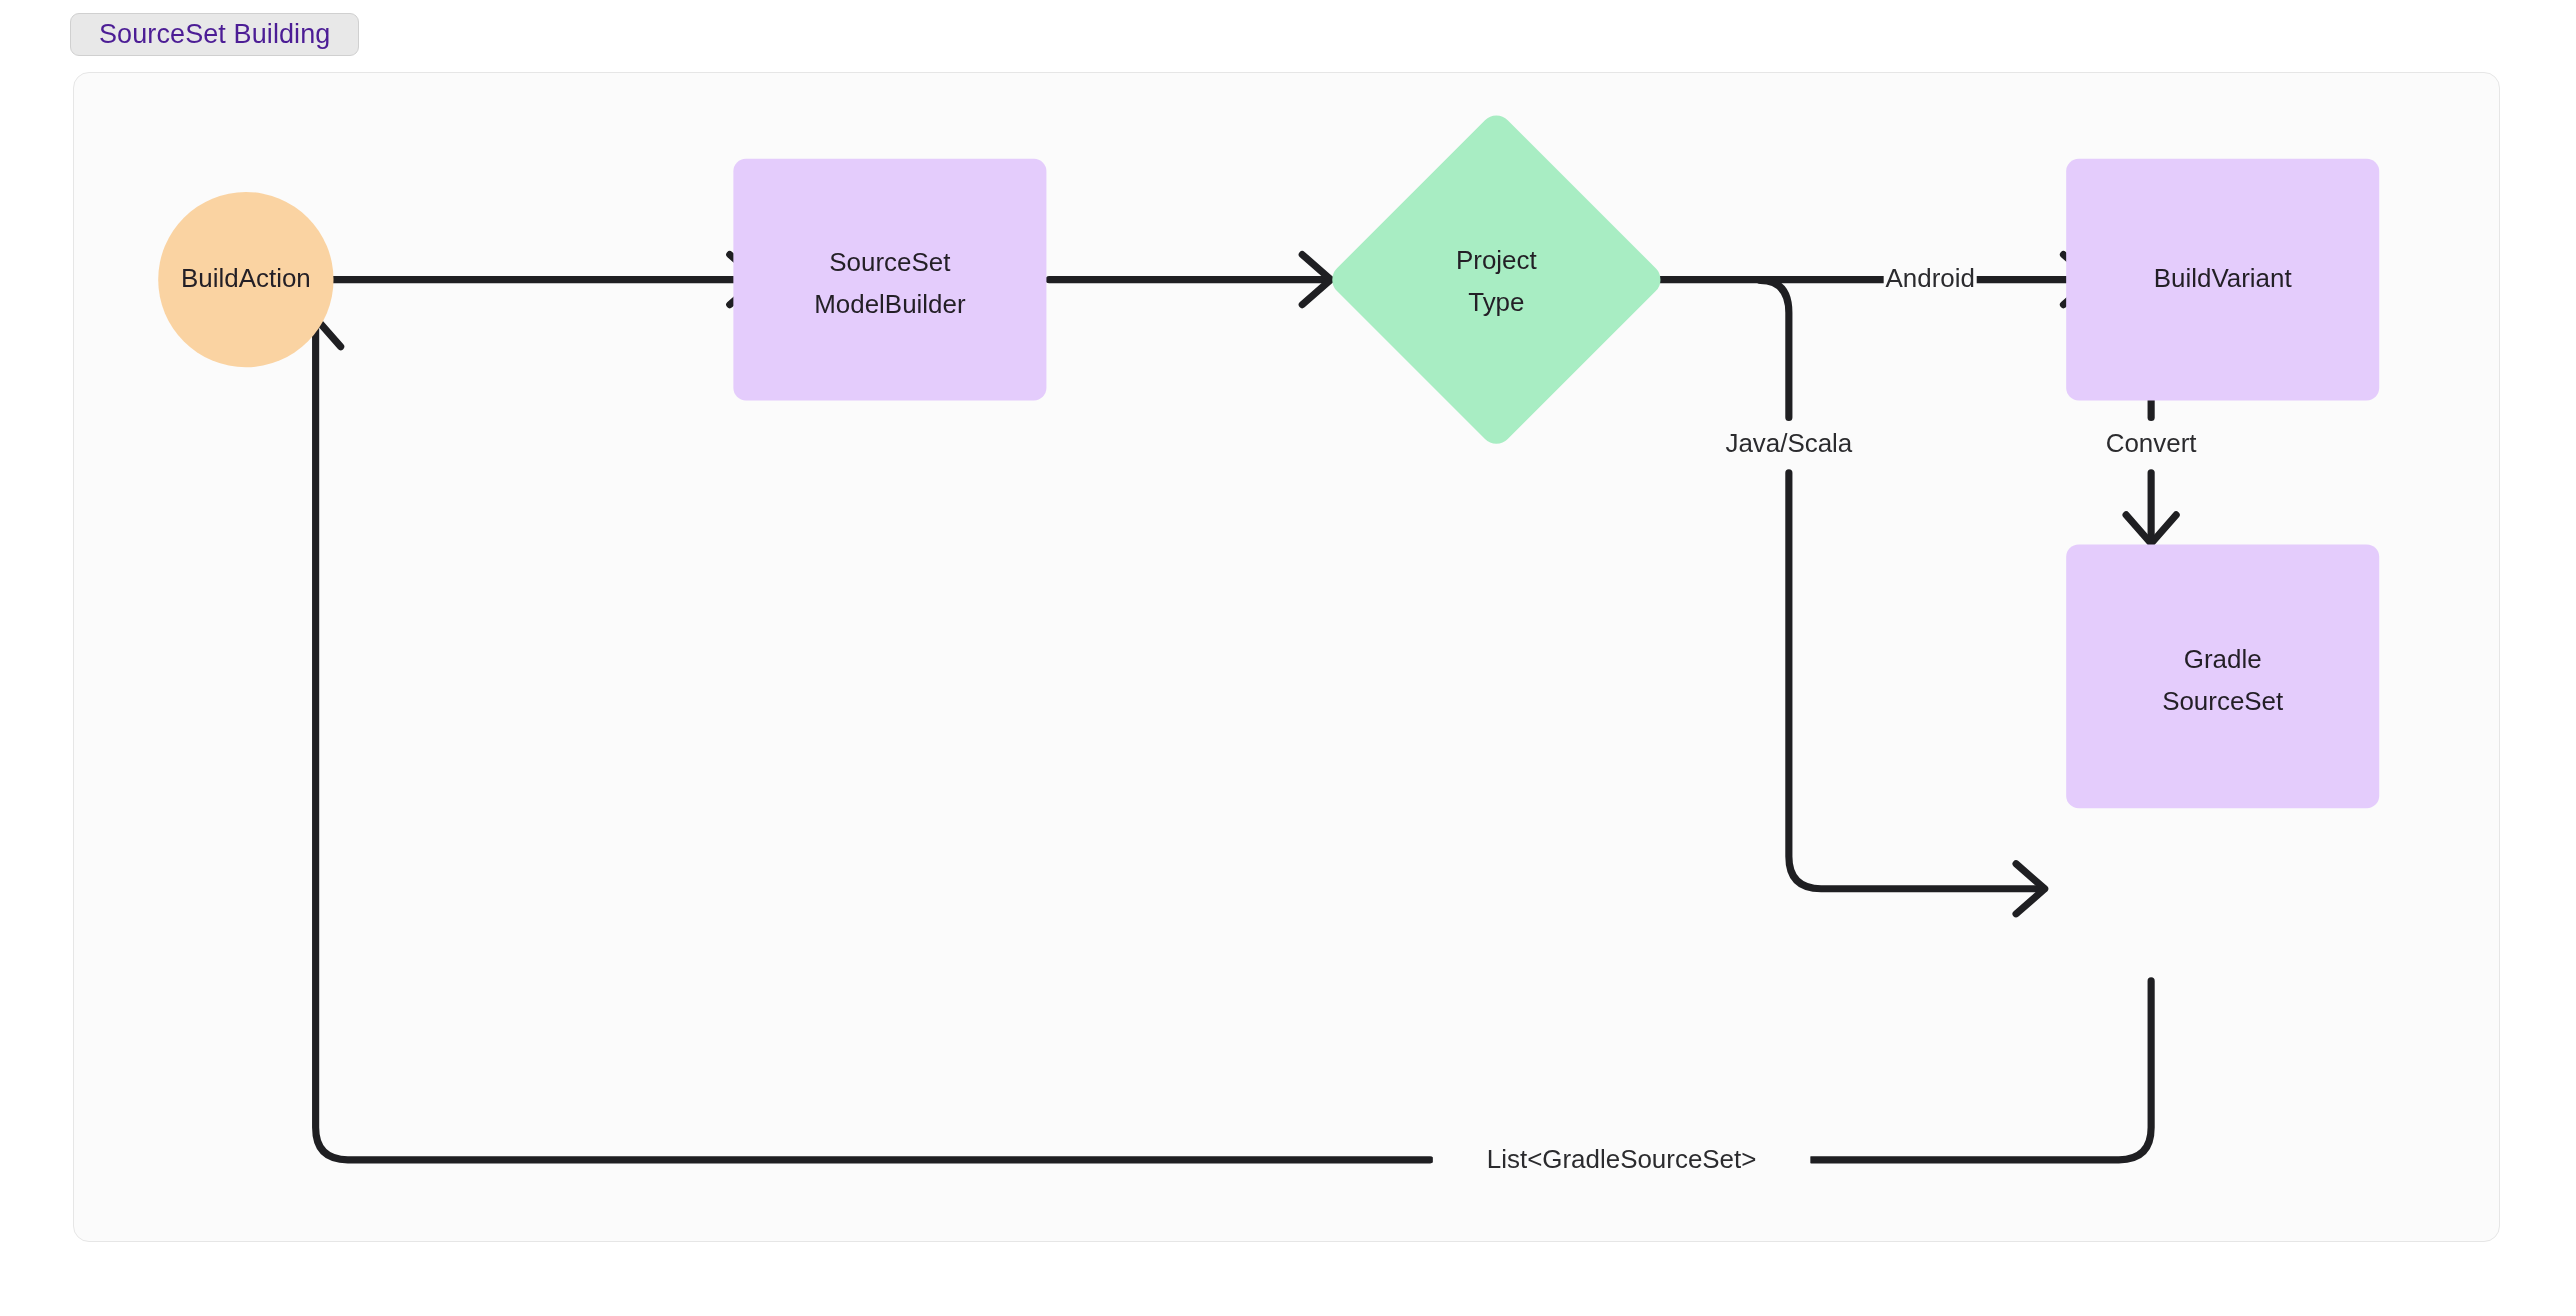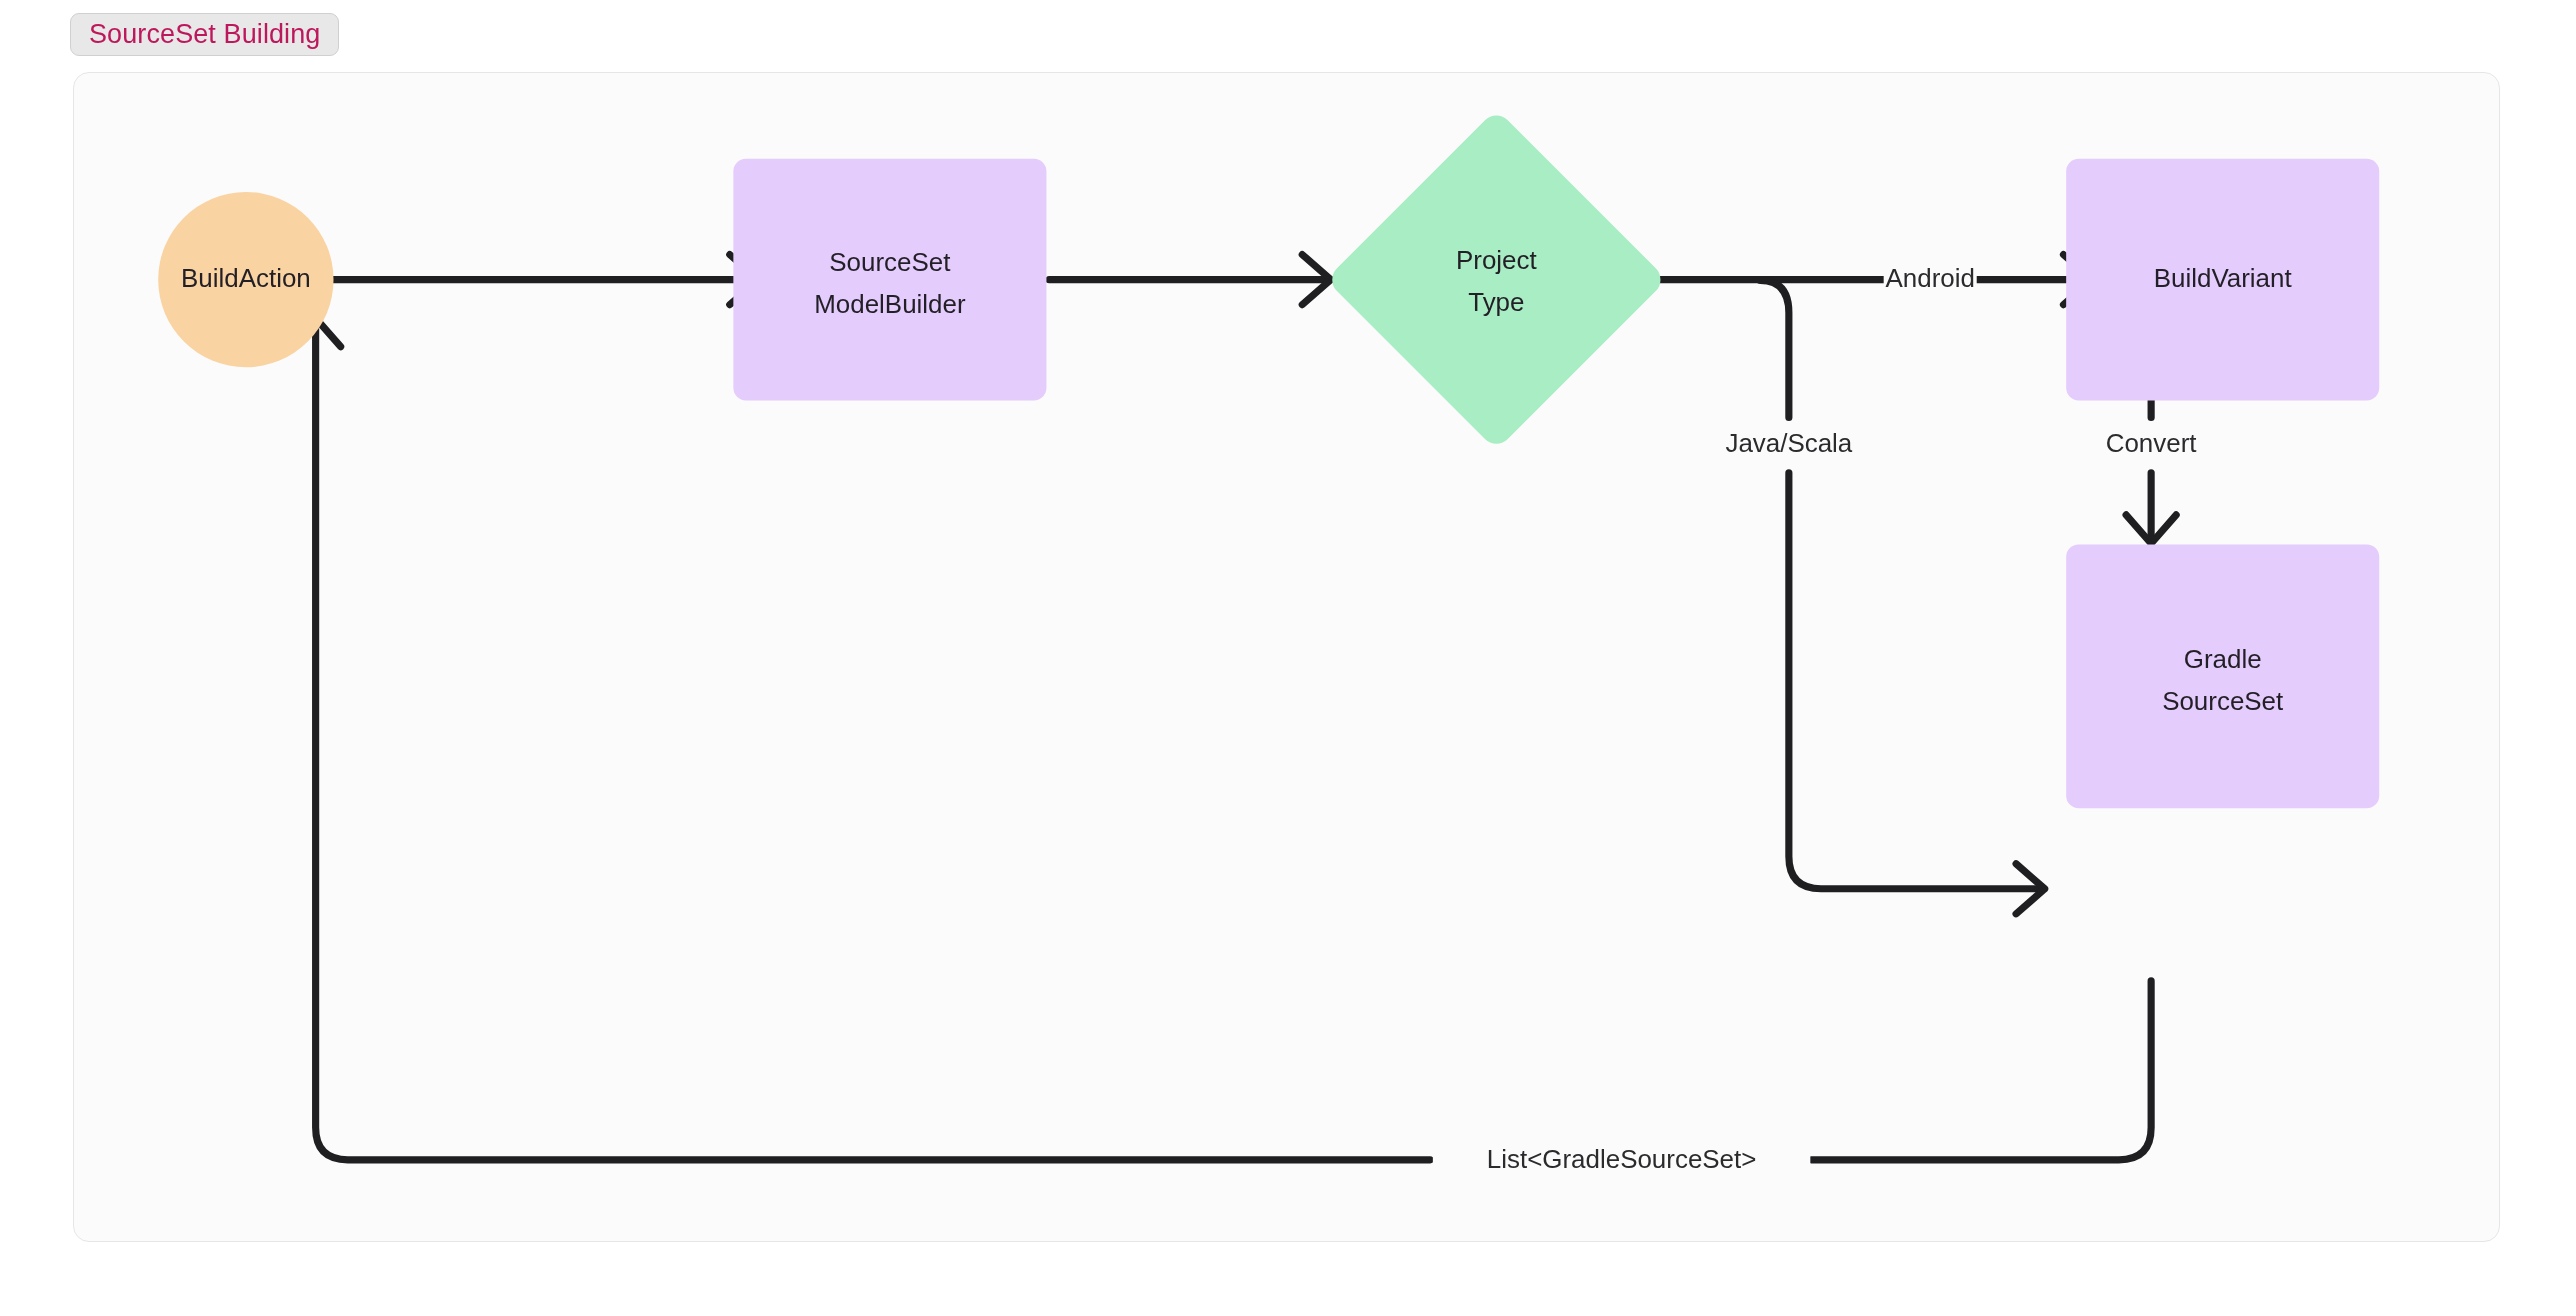--- a/index.html
+++ b/index.html
@@ -21,28 +21,28 @@
     height: 1317px;
     background: #ffffff;
   }
 
   
   #title-chip {
     position: absolute;
     left: 70px;
     top: 12.5px;
     height: 43px;
-    padding: 0 18px;
+    padding: 0 28px;
     display: flex;
     align-items: center;
     background: #e8e8e8;
     border: 0.9px solid #d0d0d0;
     border-radius: 9px;
     font-size: 27px;
-    color: #be185d;
+    color: #4c1d95;
     letter-spacing: 0.1px;
     box-sizing: border-box;
     white-space: nowrap;
   }
 
   
   #diagram-frame {
     position: absolute;
     left: 73px;
     top: 72px;

